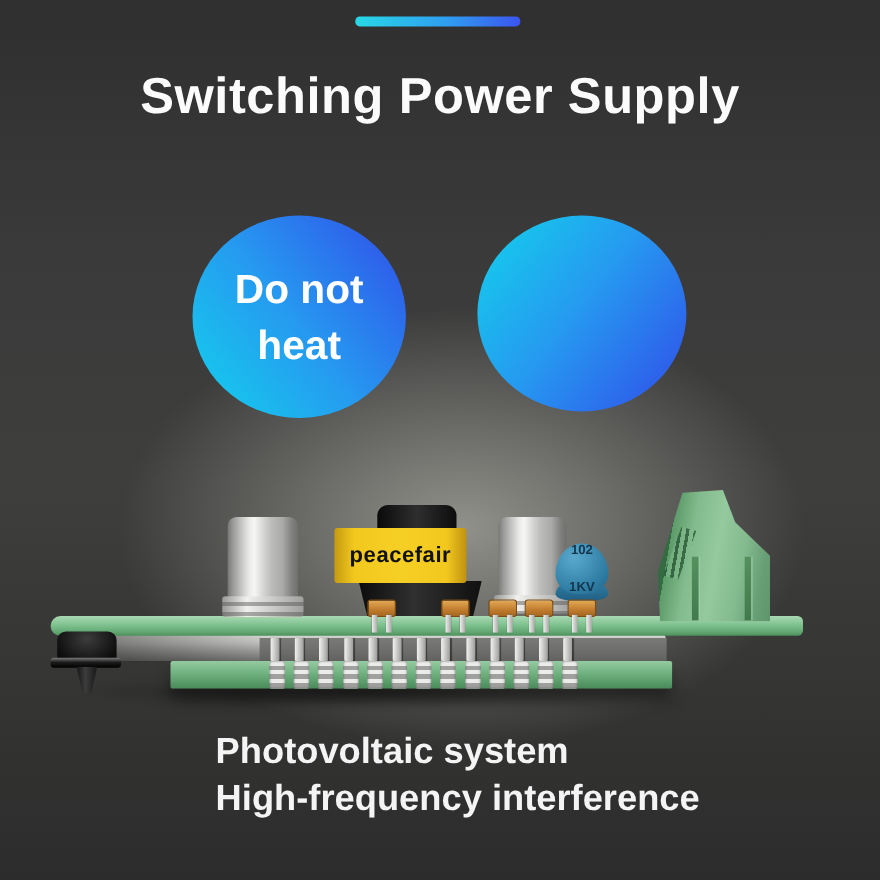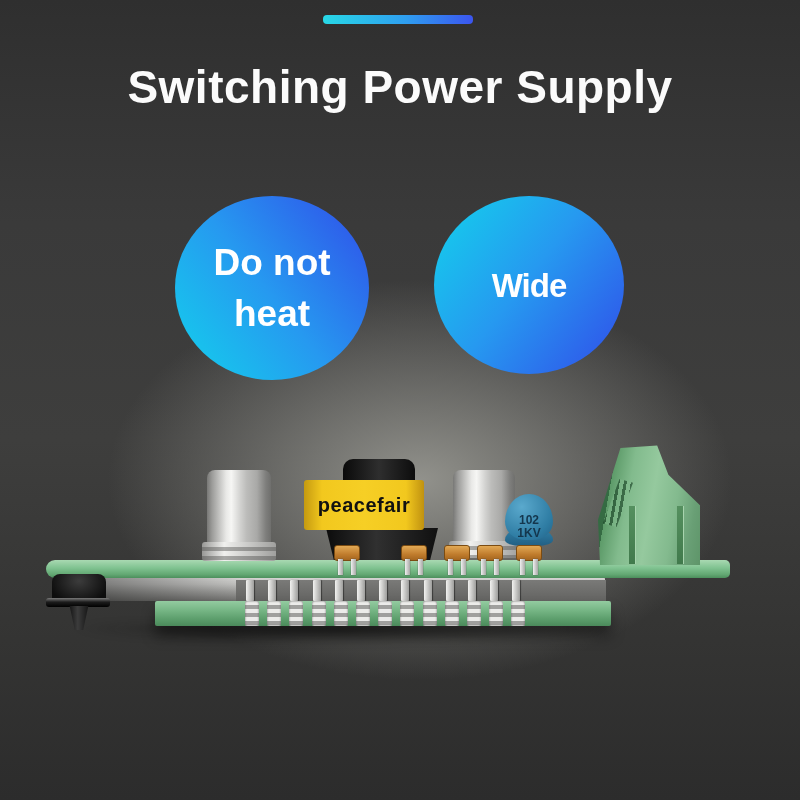--- a/index.html
+++ b/index.html
@@ -87,21 +87,21 @@
   .buzzer-bottom{left:326px;top:528px;width:112px;height:32px;z-index:2;
     clip-path:polygon(0 0,100% 0,93% 100%,7% 100%);
     background:linear-gradient(90deg,#0c0c0c,#303030 45%,#101010);}
 
   
   .disc{left:505px;top:494px;width:48px;height:46px;z-index:3;
     border-radius:50% 50% 42% 42%/60% 60% 40% 40%;
     background:radial-gradient(circle at 35% 28%,#5aa9cd,#2e7ca3 68%,#22central);
     background:radial-gradient(circle at 35% 28%,#5aa9cd,#2e7ca3 68%,#236287 100%);
     color:#14364d;font-size:12px;font-weight:bold;line-height:13px;text-align:center;
-    padding-top:0;display:flex;flex-direction:column;justify-content:flex-end;}
+    padding-top:0;display:flex;flex-direction:column;justify-content:space-between;}
   .disc-foot{left:505px;top:531px;width:48px;height:15px;z-index:3;
     border-radius:30% 30% 50% 50%/90% 90% 60% 60%;
     background:linear-gradient(180deg,#2e7ca3,#225f83);}
 
   
   .tcomp{position:absolute;top:545px;width:24px;height:14px;z-index:3;border-radius:3px;
     border:1px solid #7c4c12;
     background:linear-gradient(180deg,#e2a955,#c07c2d 60%,#a5661f);}
   .tcomp::before,.tcomp::after{content:"";position:absolute;top:13px;width:5px;height:16px;
     background:linear-gradient(90deg,#efefef,#a8a8a6);box-shadow:0 0 1px #444;}
@@ -134,21 +134,20 @@
   <div class="abs accent-bar"></div>
 
   <div class="abs badge badge-left">
     <div>Do not</div>
     <div>heat</div>
   </div>
 
   <div class="abs title">Switching Power Supply</div>
 
   <div class="abs badge badge-right">
-    <div>Wide</div>
   </div>
 
   <div class="abs board-shadow"></div>
   <div class="abs mid-rail"></div>
   <div class="abs pin-row">
       <div class="pin" style="left: 10px;"></div>
       <div class="pin" style="left: 32.2px;"></div>
       <div class="pin" style="left: 54.4px;"></div>
       <div class="pin" style="left: 76.6px;"></div>
       <div class="pin" style="left: 98.8px;"></div>
@@ -208,15 +207,17 @@
   <div class="tcomp t5"></div>
 
   <div class="abs terminal">
     <div class="term-body"></div>
     <div class="term-ridges"></div>
     <div class="term-groove g1"></div>
     <div class="term-groove g2"></div>
   </div>
 
   <div class="abs apps">
+    <div>Photovoltaic system</div>
+    <div>High-frequency interference</div>
   </div>
 
 </div>
 
 </body></html>

